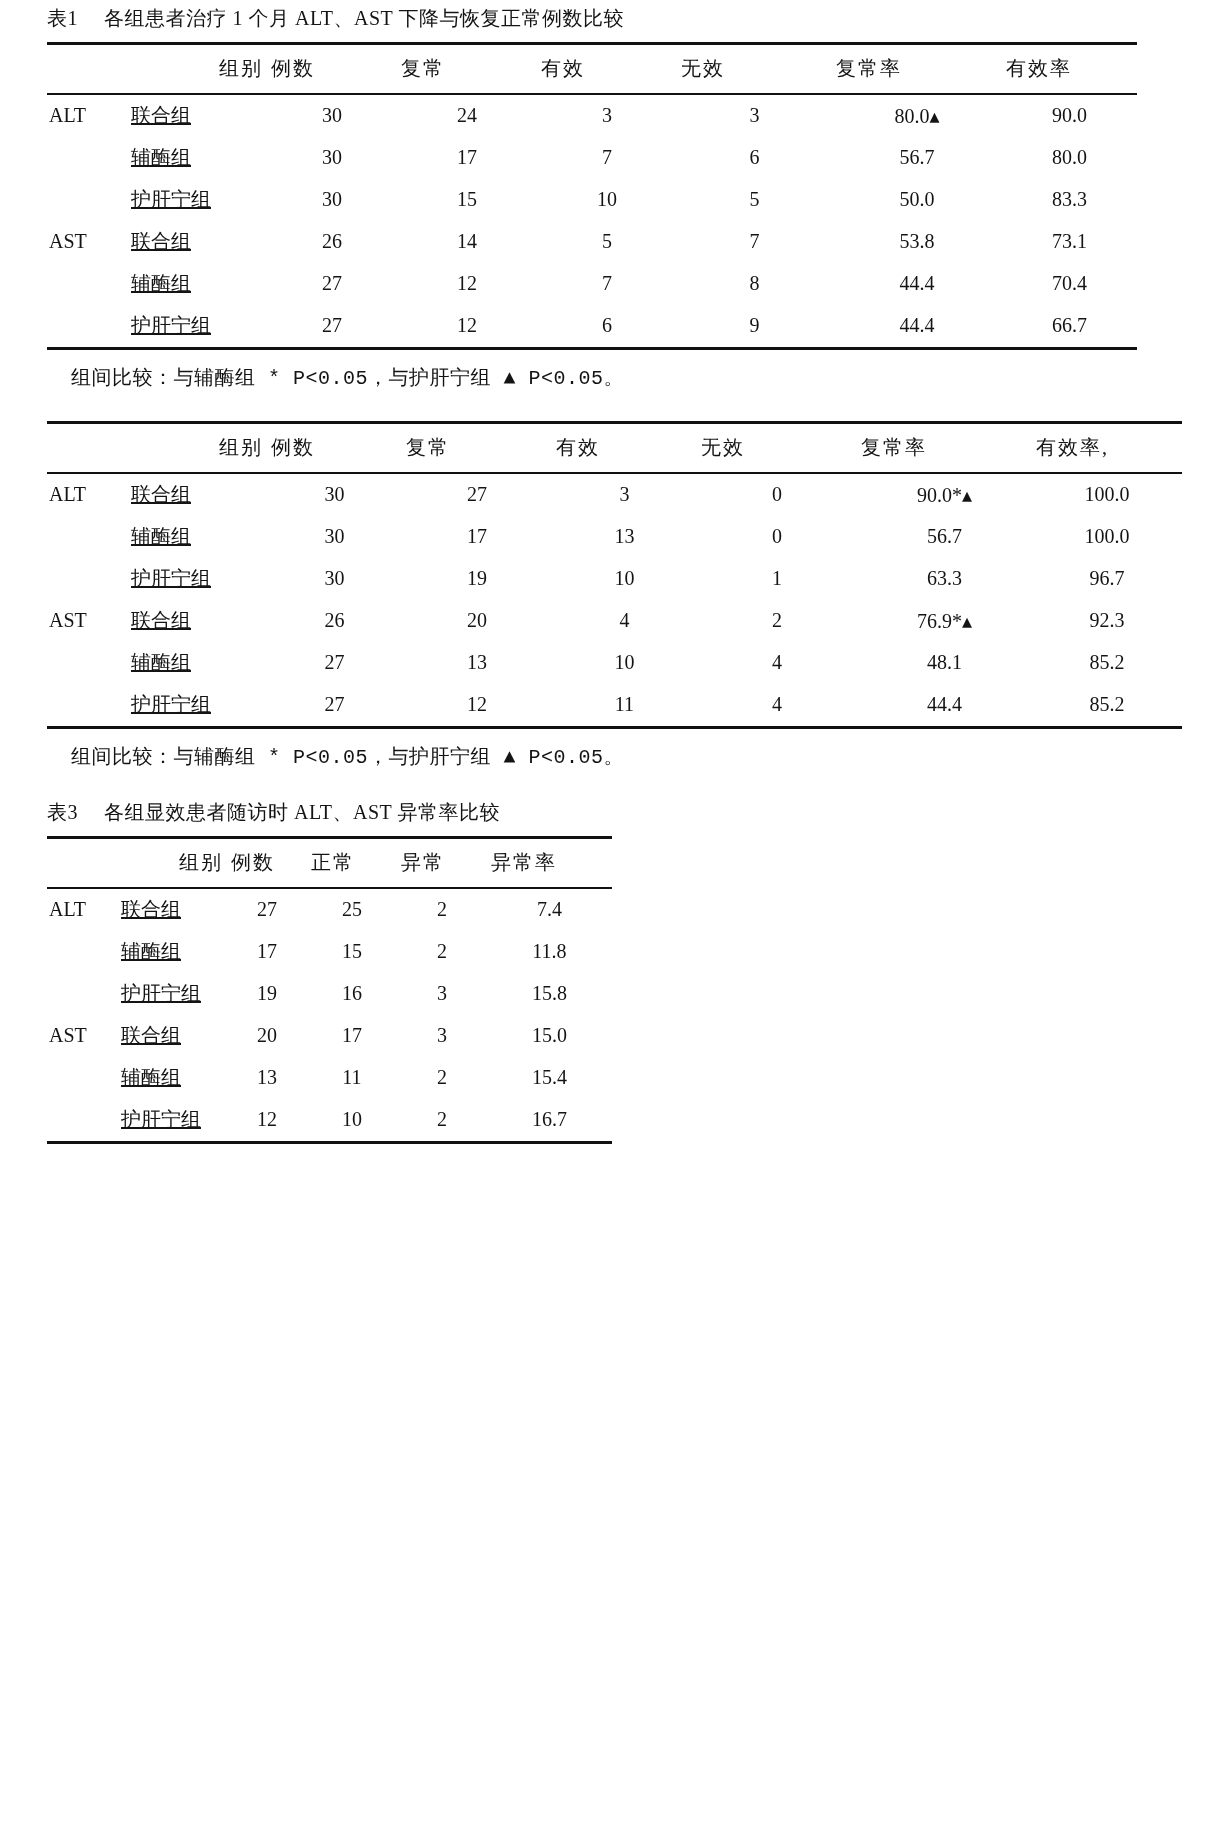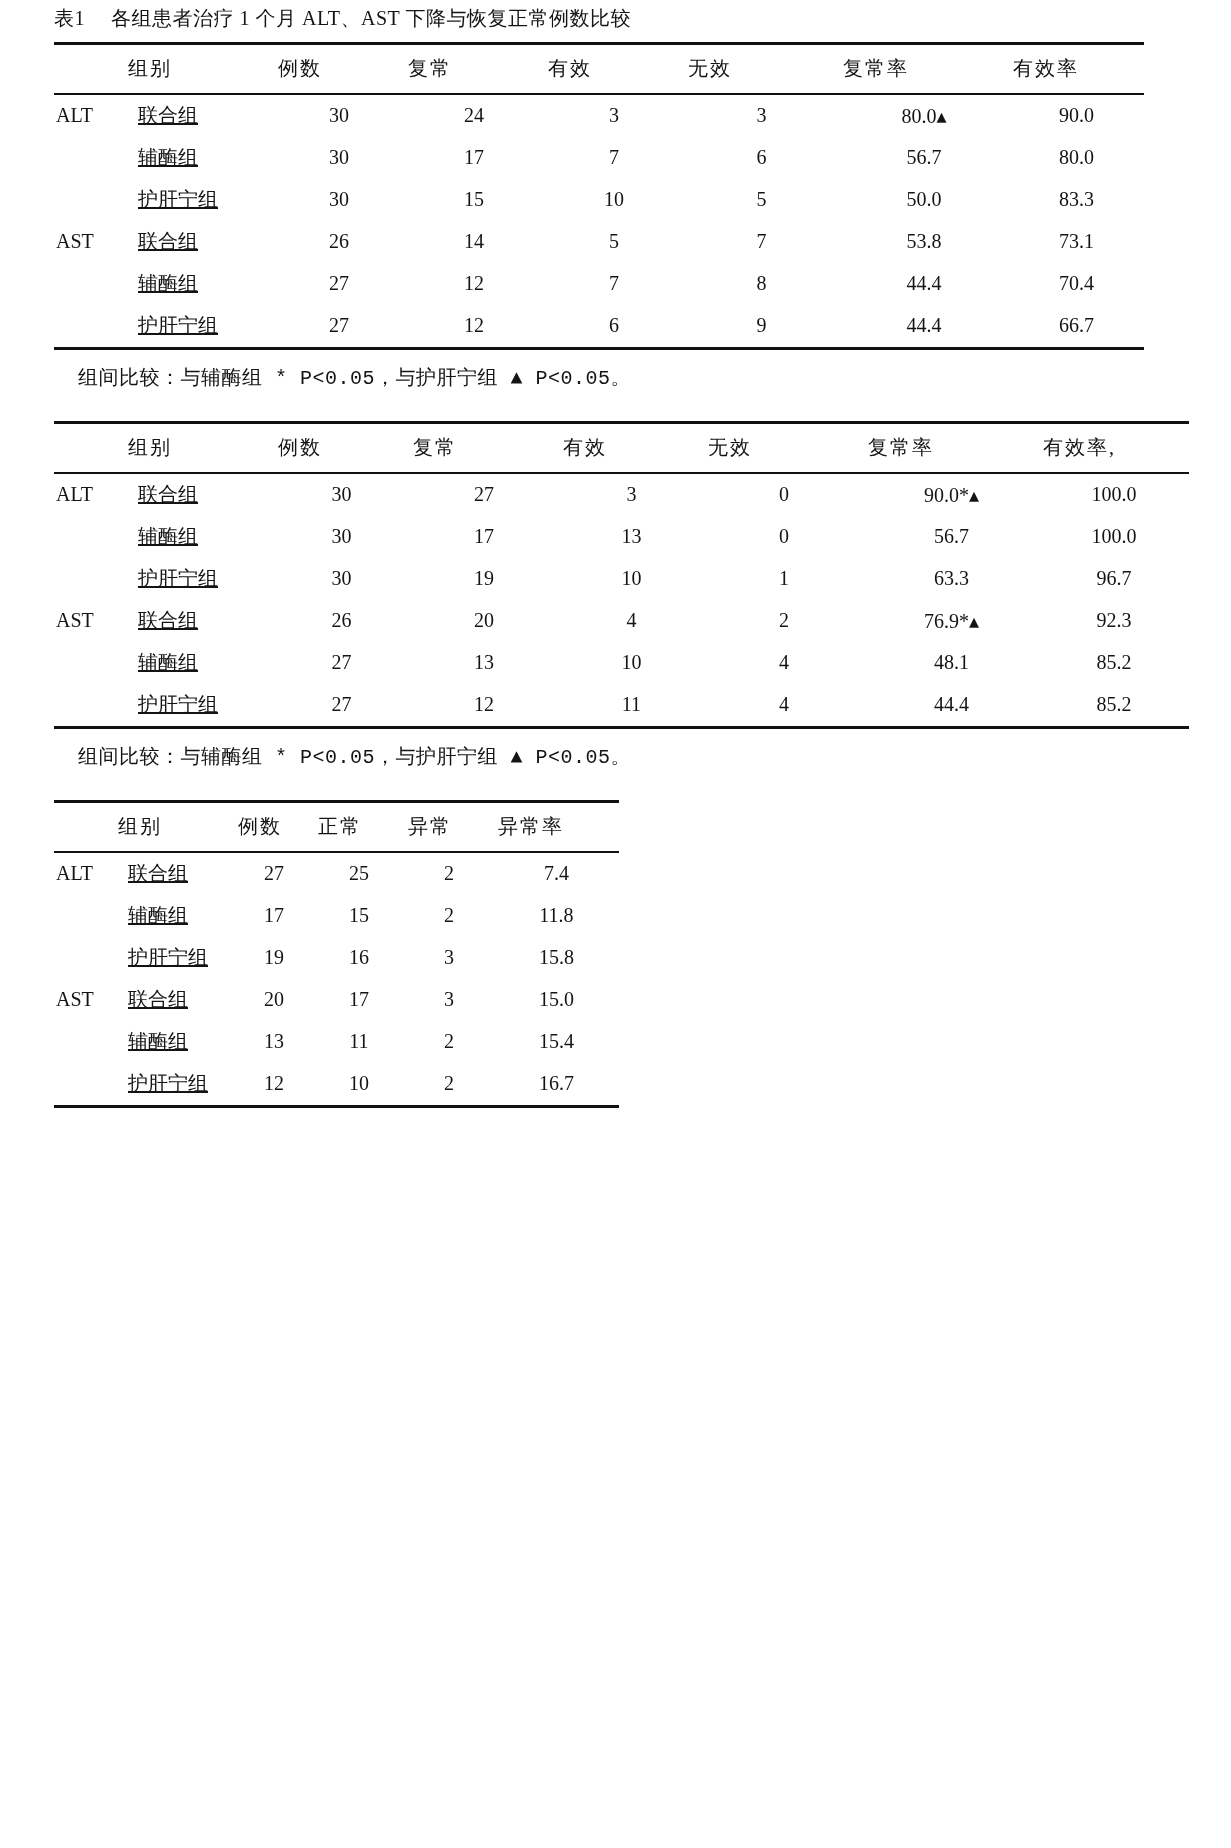--- a/index.html
+++ b/index.html
@@ -12,21 +12,21 @@
     width: 1231px;
     height: 1848px;
     position: relative;
     font-family: "Liberation Serif", "DejaVu Serif", serif;
     color: #141414;
     overflow: hidden;
   }
   .page {
     position: absolute;
     top: 6px;
-    left: 54px;
+    left: 47px;
     width: 1140px;
   }
   .tbl-section { margin: 0; }
   .tbl-section + .tbl-section { margin-top: 30px; }
 
   .caption {
     font-size: 20px;
     line-height: 1.2;
     margin: 0 0 12px 0;
     white-space: nowrap;
@@ -57,21 +57,21 @@
     white-space: nowrap;
   }
   table.datatable td {
     font-size: 20px;
     padding: 7px 4px 8px 4px;
     text-align: center;
     white-space: nowrap;
   }
   table.datatable td.c0 { text-align: left; padding-left: 2px; font-family: "Liberation Serif", "DejaVu Serif", serif; }
   table.datatable td.c1 { text-align: left; padding-left: 14px; text-decoration: underline; }
-  table.datatable th.h-group { text-align: left; }
+  table.datatable th.h-group { text-align: right; }
 
   .footnote {
     font-size: 20px;
     margin: 14px 0 0 24px;
     letter-spacing: 0.5px;
     white-space: nowrap;
     font-family: Liberation Mono, monospace;
   }
 
   
@@ -259,20 +259,23 @@
             <td class="c5">4</td>
             <td class="c6">44.4</td>
             <td class="c7">85.2</td>
           </tr>
         </tbody>
     </table>
     <div class="footnote">组间比较：与辅酶组 * P&lt;0.05，与护肝宁组 ▲ P&lt;0.05。</div>
   </section>
 
   <section class="tbl-section">
+    <div class="caption">
+      <span class="cap-label">表3</span><span class="cap-title">各组显效患者随访时 ALT、AST 异常率比较</span>
+    </div>
     <table class="datatable" id="table3">
       <colgroup>
         <col style="width:60px">
           <col style="width:120px">
           <col style="width:80px">
         <col style="width:90px">
           <col style="width:90px">
           <col style="width:125px">
       </colgroup>
       <thead>

